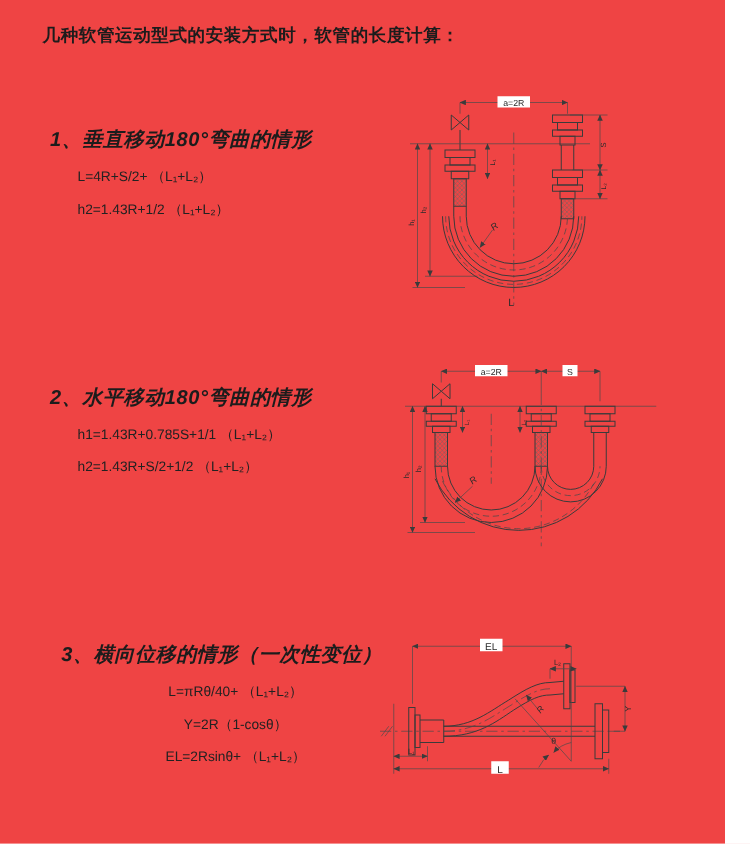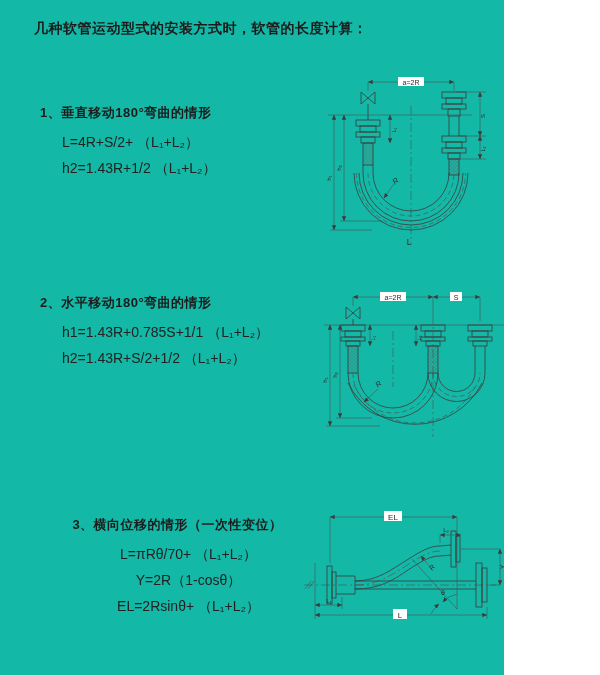--- a/index.html
+++ b/index.html
@@ -1,23 +1,23 @@
 <!DOCTYPE html>
 <html><head>
 <meta charset="utf-8">
 <style>
   html,body{margin:0;padding:0;background:#ffffff;}
-  #page{position:relative;width:504px;height:675px;background:#14b8a6;overflow:hidden;
+  #page{position:relative;width:580px;height:675px;background:#ef4444;overflow:hidden;
         font-family:"Liberation Sans","DejaVu Sans",sans-serif;color:#1c1c1c;}
   .title{position:absolute;left:34px;top:20px;font-size:14px;font-weight:bold;letter-spacing:0.5px;}
   .section{position:absolute;left:40px;width:275px;}
-  .sec-heading{font-size:13px;font-weight:bold;letter-spacing:0.5px;line-height:18px;}
+  .sec-heading{font-size:16px;font-weight:bold;letter-spacing:0.5px;line-height:18px;font-style:italic;}
   .formulas{margin-top:7px;padding-left:22px;}
-  .formula{font-size:14px;line-height:26px;white-space:nowrap;color:#222;}
-  #sec1{top:104px;} #sec2{top:294px;} #sec3{top:516px;text-align:center;}
+  .formula{font-size:11px;line-height:26px;white-space:nowrap;color:#222;}
+  #sec1{top:104px;} #sec2{top:310px;} #sec3{top:516px;text-align:center;}
   .diag{position:absolute;}
   #diag1{left:310px;top:68px;} #diag2{left:310px;top:285px;} #diag3{left:300px;top:505px;}
   svg{display:block;}
   svg text{font-family:"Liberation Sans","DejaVu Sans",sans-serif;fill:#2b2b2b;}
   .ln{stroke:#3b3b3b;stroke-width:0.8;fill:none;}
   .thin{stroke:#4a4a4a;stroke-width:0.55;fill:none;}
   .cl{stroke:#4a4a4a;stroke-width:0.55;fill:none;stroke-dasharray:9 3 2 3;}
   .dash{stroke:#4a4a4a;stroke-width:0.6;fill:none;stroke-dasharray:5 3;}
   .wbg{fill:#ffffff;stroke:none;}
 </style>
@@ -40,21 +40,21 @@
     <div class="sec-heading">2、水平移动180°弯曲的情形</div>
     <div class="formulas">
       <div class="formula">h1=1.43R+0.785S+1/1 （L₁+L₂）</div>
       <div class="formula">h2=1.43R+S/2+1/2 （L₁+L₂）</div>
     </div>
   </div>
 
   <div class="section" id="sec3">
     <div class="sec-heading">3、横向位移的情形（一次性变位）</div>
     <div class="formulas">
-      <div class="formula">L=πRθ/70+ （L₁+L₂）</div>
+      <div class="formula">L=πRθ/40+ （L₁+L₂）</div>
       <div class="formula">Y=2R（1-cosθ）</div>
       <div class="formula">EL=2Rsinθ+ （L₁+L₂）</div>
     </div>
   </div>
 
   <div class="diag" id="diag1">
   <svg width="284" height="196" viewBox="0 0 284 196">
     <defs>
       <marker id="ar1" markerWidth="9" markerHeight="8" refX="8.5" refY="4" orient="auto-start-reverse">
         <path d="M0,0 L9,4 L0,8 z" fill="#3b3b3b"></path>

